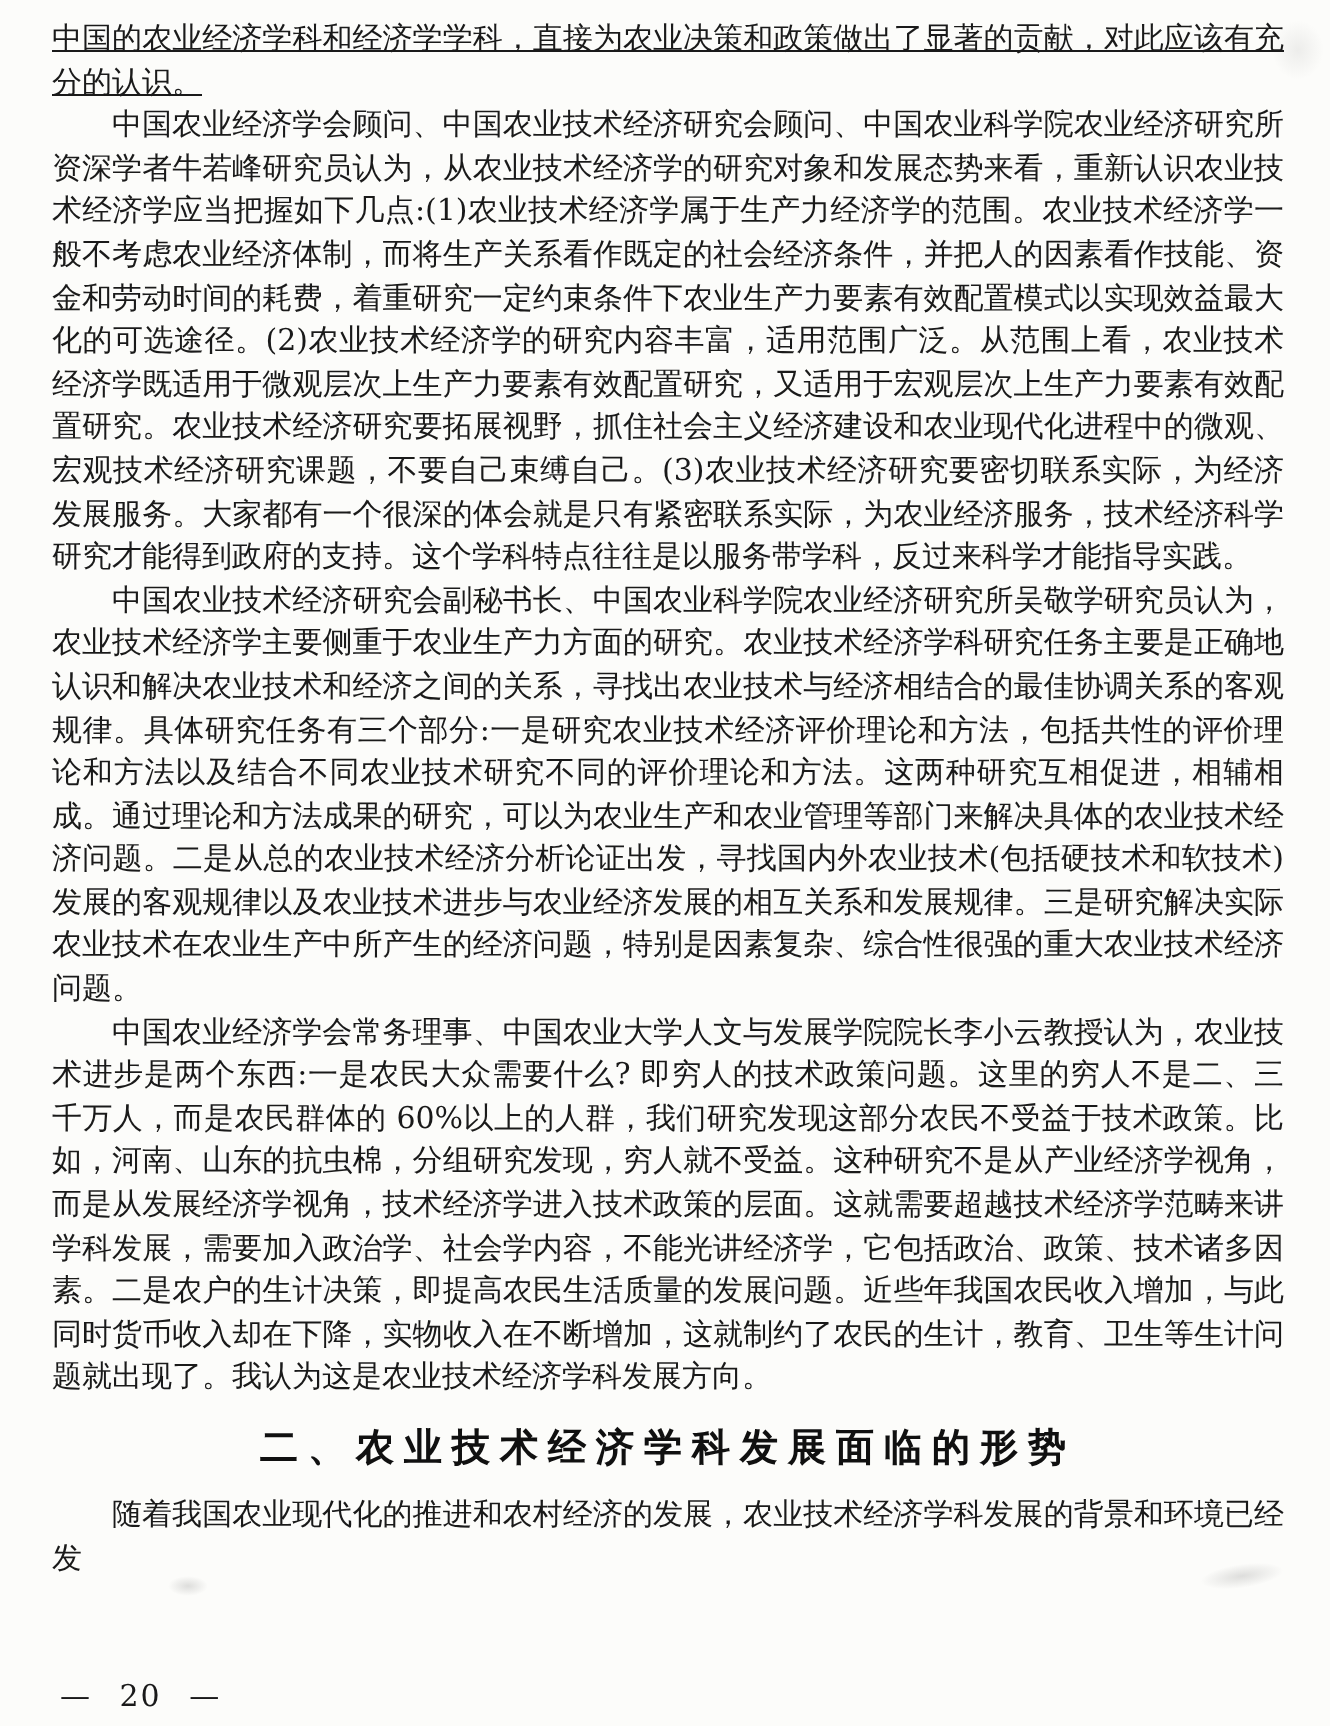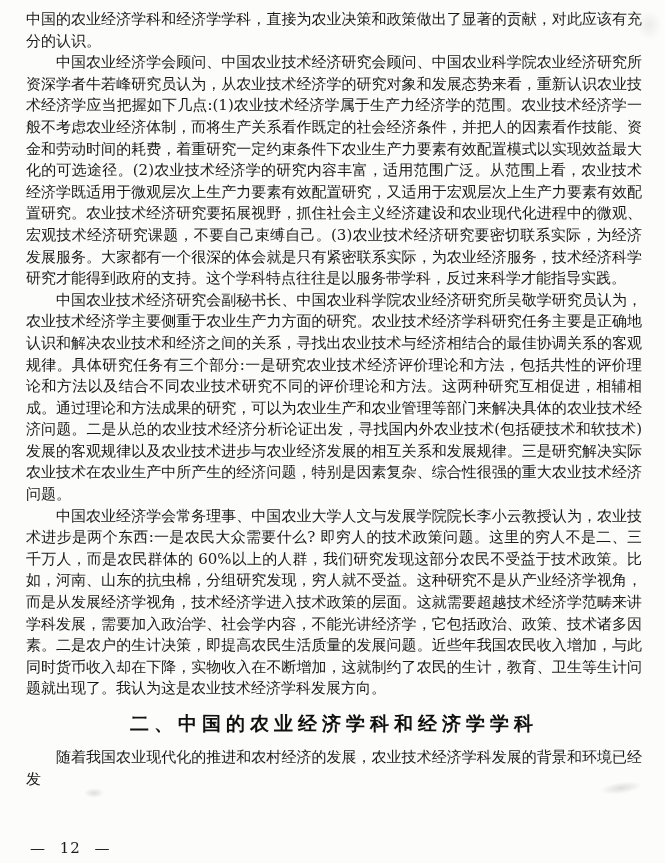--- a/index.html
+++ b/index.html
@@ -21,21 +21,21 @@
     color:var(--ink);
   }
   p.body-text{
     margin:0;
     font-size:15px;
     line-height:21.6px;
     text-align:justify;
     text-indent:2em;
     color:var(--ink);
   }
-  p.no-indent{text-indent:0;}
+  p.no-indent{text-indent:0;text-decoration:underline;}
   h2.section-heading{
     margin:11px 0 10px 0;
     text-align:center;
     font-family:"DejaVu Sans","Liberation Sans",sans-serif;
     font-weight:bold;
     font-size:19px;
     letter-spacing:5px;
     color:#101010;
     white-space:nowrap;
   }
@@ -65,25 +65,25 @@
 
   <p class="body-text no-indent">中国的农业经济学科和经济学学科，直接为农业决策和政策做出了显著的贡献，对此应该有充分的认识。</p>
 
   <p class="body-text">中国农业经济学会顾问、中国农业技术经济研究会顾问、中国农业科学院农业经济研究所资深学者牛若峰研究员认为，从农业技术经济学的研究对象和发展态势来看，重新认识农业技术经济学应当把握如下几点:(1)农业技术经济学属于生产力经济学的范围。农业技术经济学一般不考虑农业经济体制，而将生产关系看作既定的社会经济条件，并把人的因素看作技能、资金和劳动时间的耗费，着重研究一定约束条件下农业生产力要素有效配置模式以实现效益最大化的可选途径。(2)农业技术经济学的研究内容丰富，适用范围广泛。从范围上看，农业技术经济学既适用于微观层次上生产力要素有效配置研究，又适用于宏观层次上生产力要素有效配置研究。农业技术经济研究要拓展视野，抓住社会主义经济建设和农业现代化进程中的微观、宏观技术经济研究课题，不要自己束缚自己。(3)农业技术经济研究要密切联系实际，为经济发展服务。大家都有一个很深的体会就是只有紧密联系实际，为农业经济服务，技术经济科学研究才能得到政府的支持。这个学科特点往往是以服务带学科，反过来科学才能指导实践。</p>
 
 
   <p class="body-text">中国农业技术经济研究会副秘书长、中国农业科学院农业经济研究所吴敬学研究员认为，农业技术经济学主要侧重于农业生产力方面的研究。农业技术经济学科研究任务主要是正确地认识和解决农业技术和经济之间的关系，寻找出农业技术与经济相结合的最佳协调关系的客观规律。具体研究任务有三个部分:一是研究农业技术经济评价理论和方法，包括共性的评价理论和方法以及结合不同农业技术研究不同的评价理论和方法。这两种研究互相促进，相辅相成。通过理论和方法成果的研究，可以为农业生产和农业管理等部门来解决具体的农业技术经济问题。二是从总的农业技术经济分析论证出发，寻找国内外农业技术(包括硬技术和软技术)发展的客观规律以及农业技术进步与农业经济发展的相互关系和发展规律。三是研究解决实际农业技术在农业生产中所产生的经济问题，特别是因素复杂、综合性很强的重大农业技术经济问题。</p>
 
   <p class="body-text">中国农业经济学会常务理事、中国农业大学人文与发展学院院长李小云教授认为，农业技术进步是两个东西:一是农民大众需要什么? 即穷人的技术政策问题。这里的穷人不是二、三千万人，而是农民群体的 60%以上的人群，我们研究发现这部分农民不受益于技术政策。比如，河南、山东的抗虫棉，分组研究发现，穷人就不受益。这种研究不是从产业经济学视角，而是从发展经济学视角，技术经济学进入技术政策的层面。这就需要超越技术经济学范畴来讲学科发展，需要加入政治学、社会学内容，不能光讲经济学，它包括政治、政策、技术诸多因素。二是农户的生计决策，即提高农民生活质量的发展问题。近些年我国农民收入增加，与此同时货币收入却在下降，实物收入在不断增加，这就制约了农民的生计，教育、卫生等生计问题就出现了。我认为这是农业技术经济学科发展方向。</p>
 
-  <h2 class="section-heading">二、中国的农业经济学科和经济学学科</h2>
+  <h2 class="section-heading">二、农业技术经济学科发展面临的形势</h2>
 
   <p class="body-text">随着我国农业现代化的推进和农村经济的发展，农业技术经济学科发展的背景和环境已经发</p>
 
   <div class="footer">
-    <span>— 12 —</span>
+    <span>— 20 —</span>
   </div>
 
   <div class="artifact a1"></div>
   <div class="artifact a2"></div>
   <div class="artifact a3"></div>
 
 </div>
 
 </body></html>

